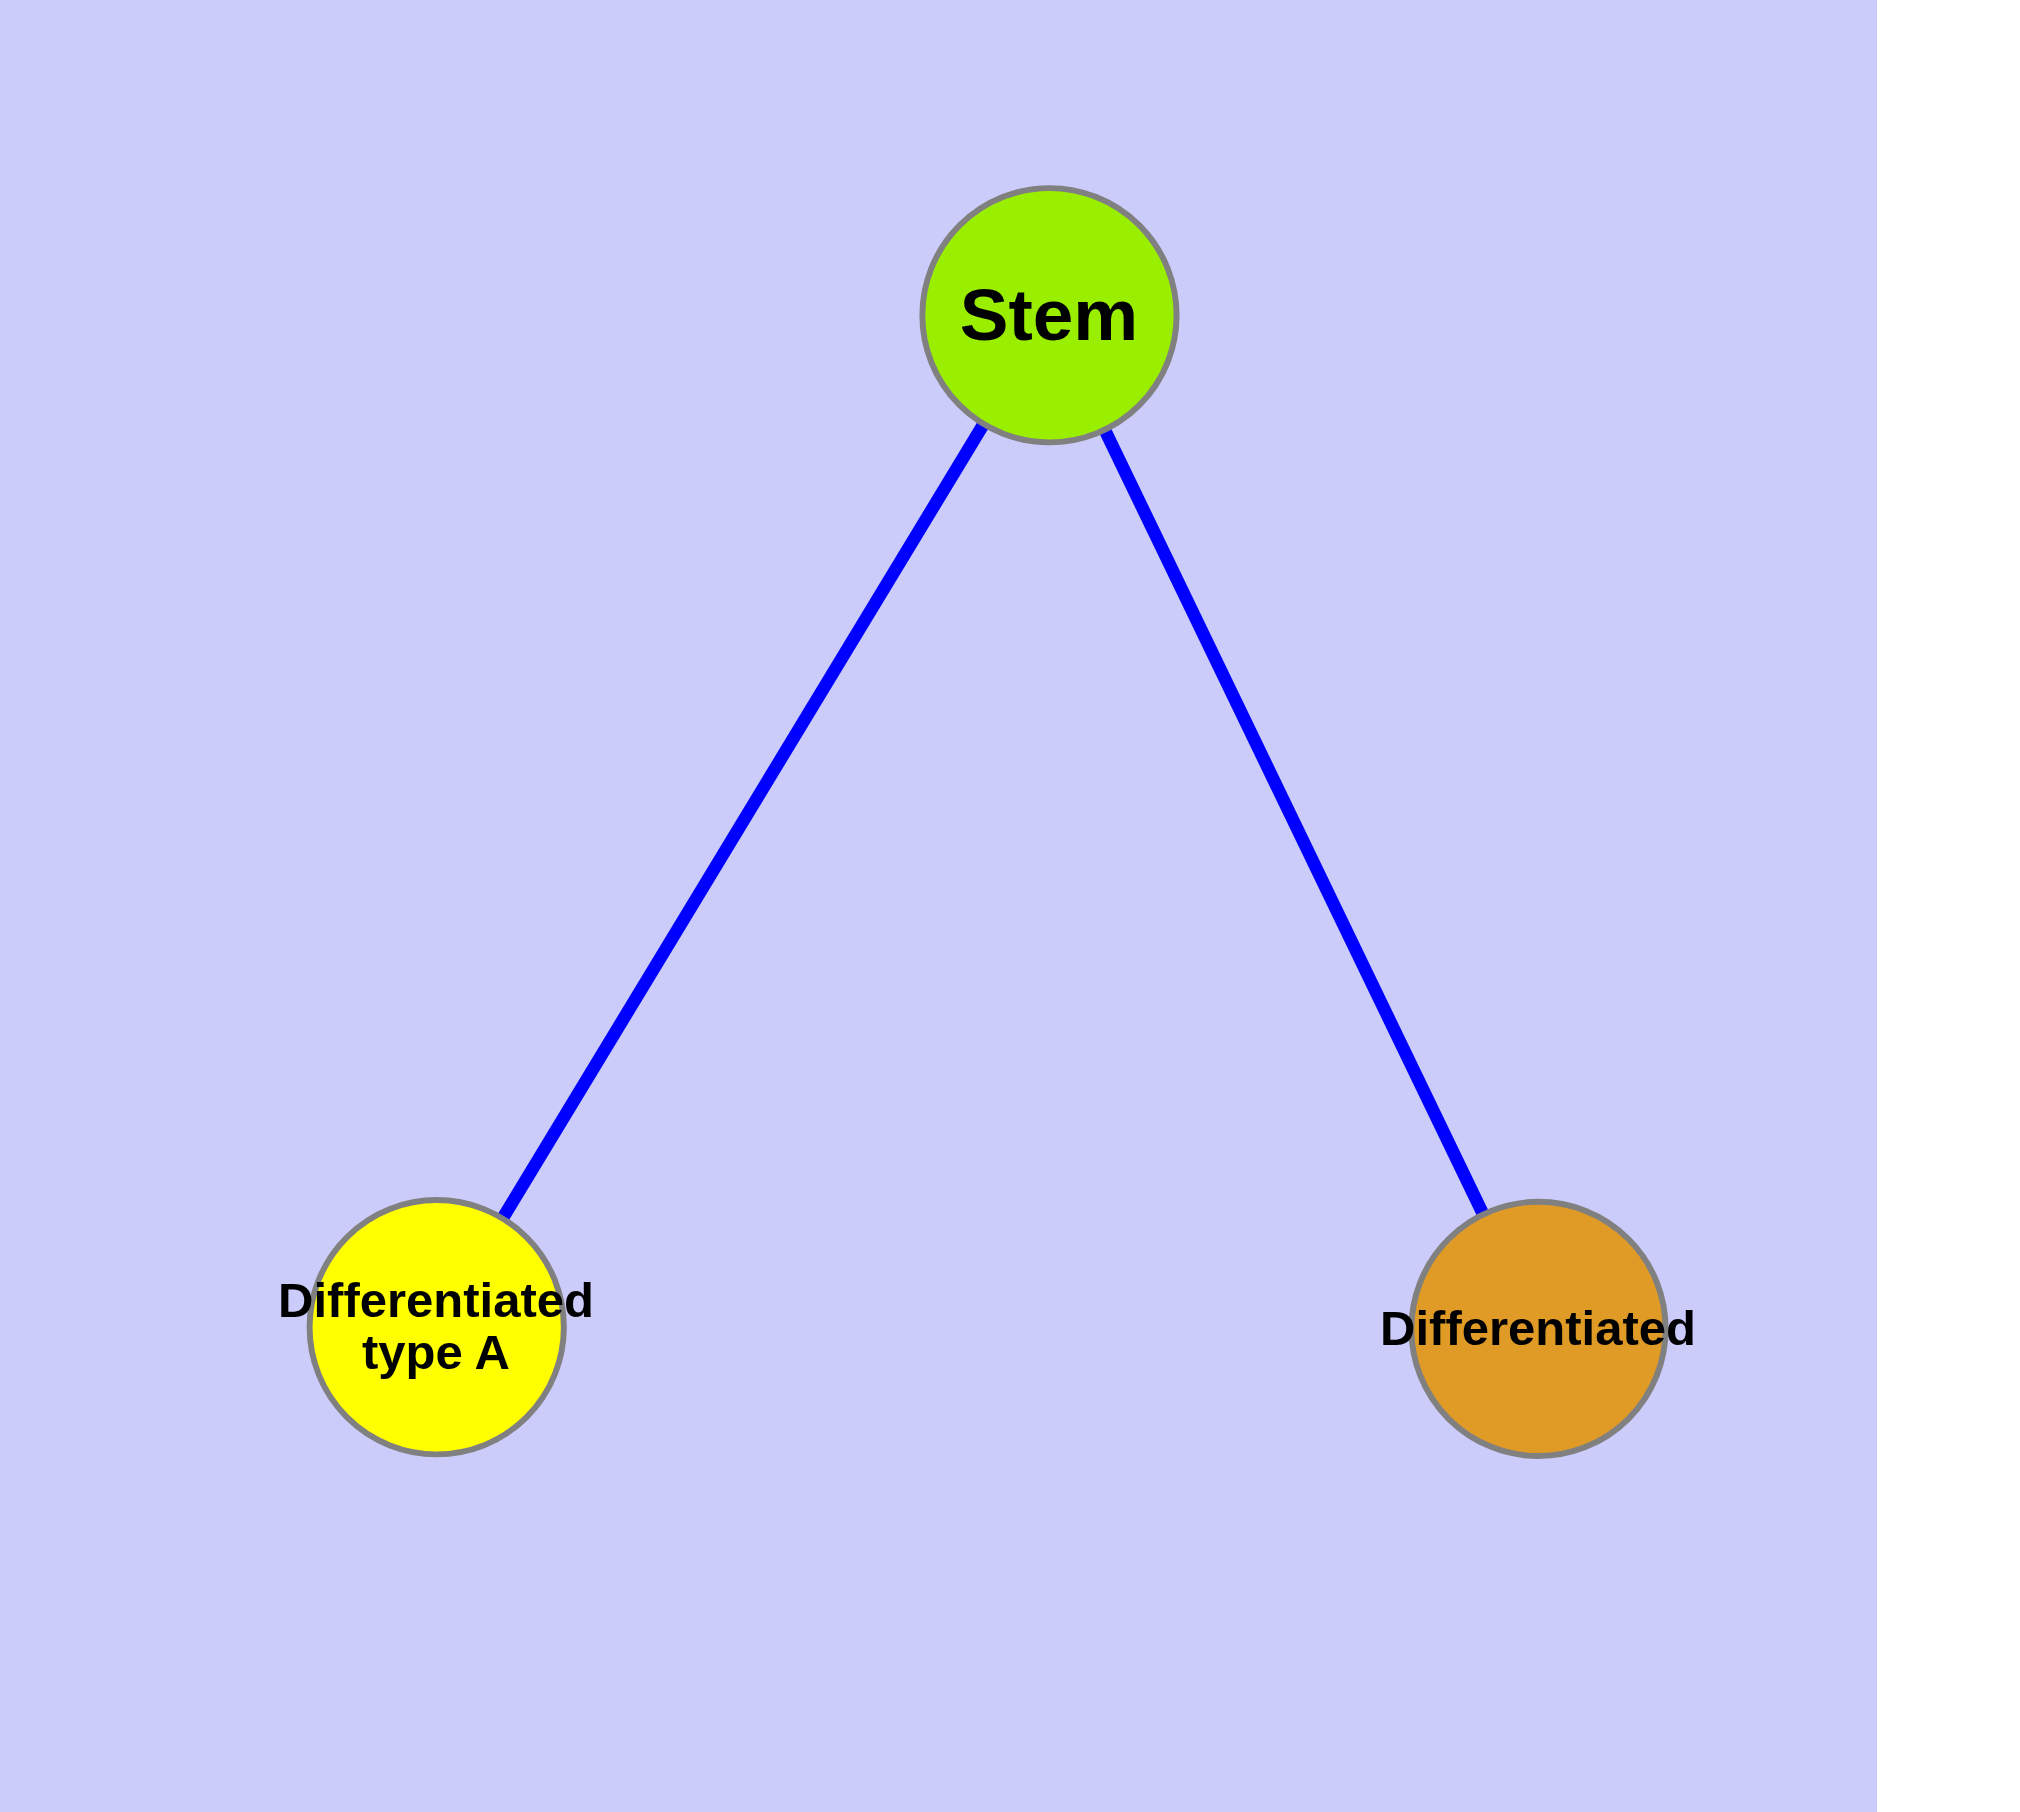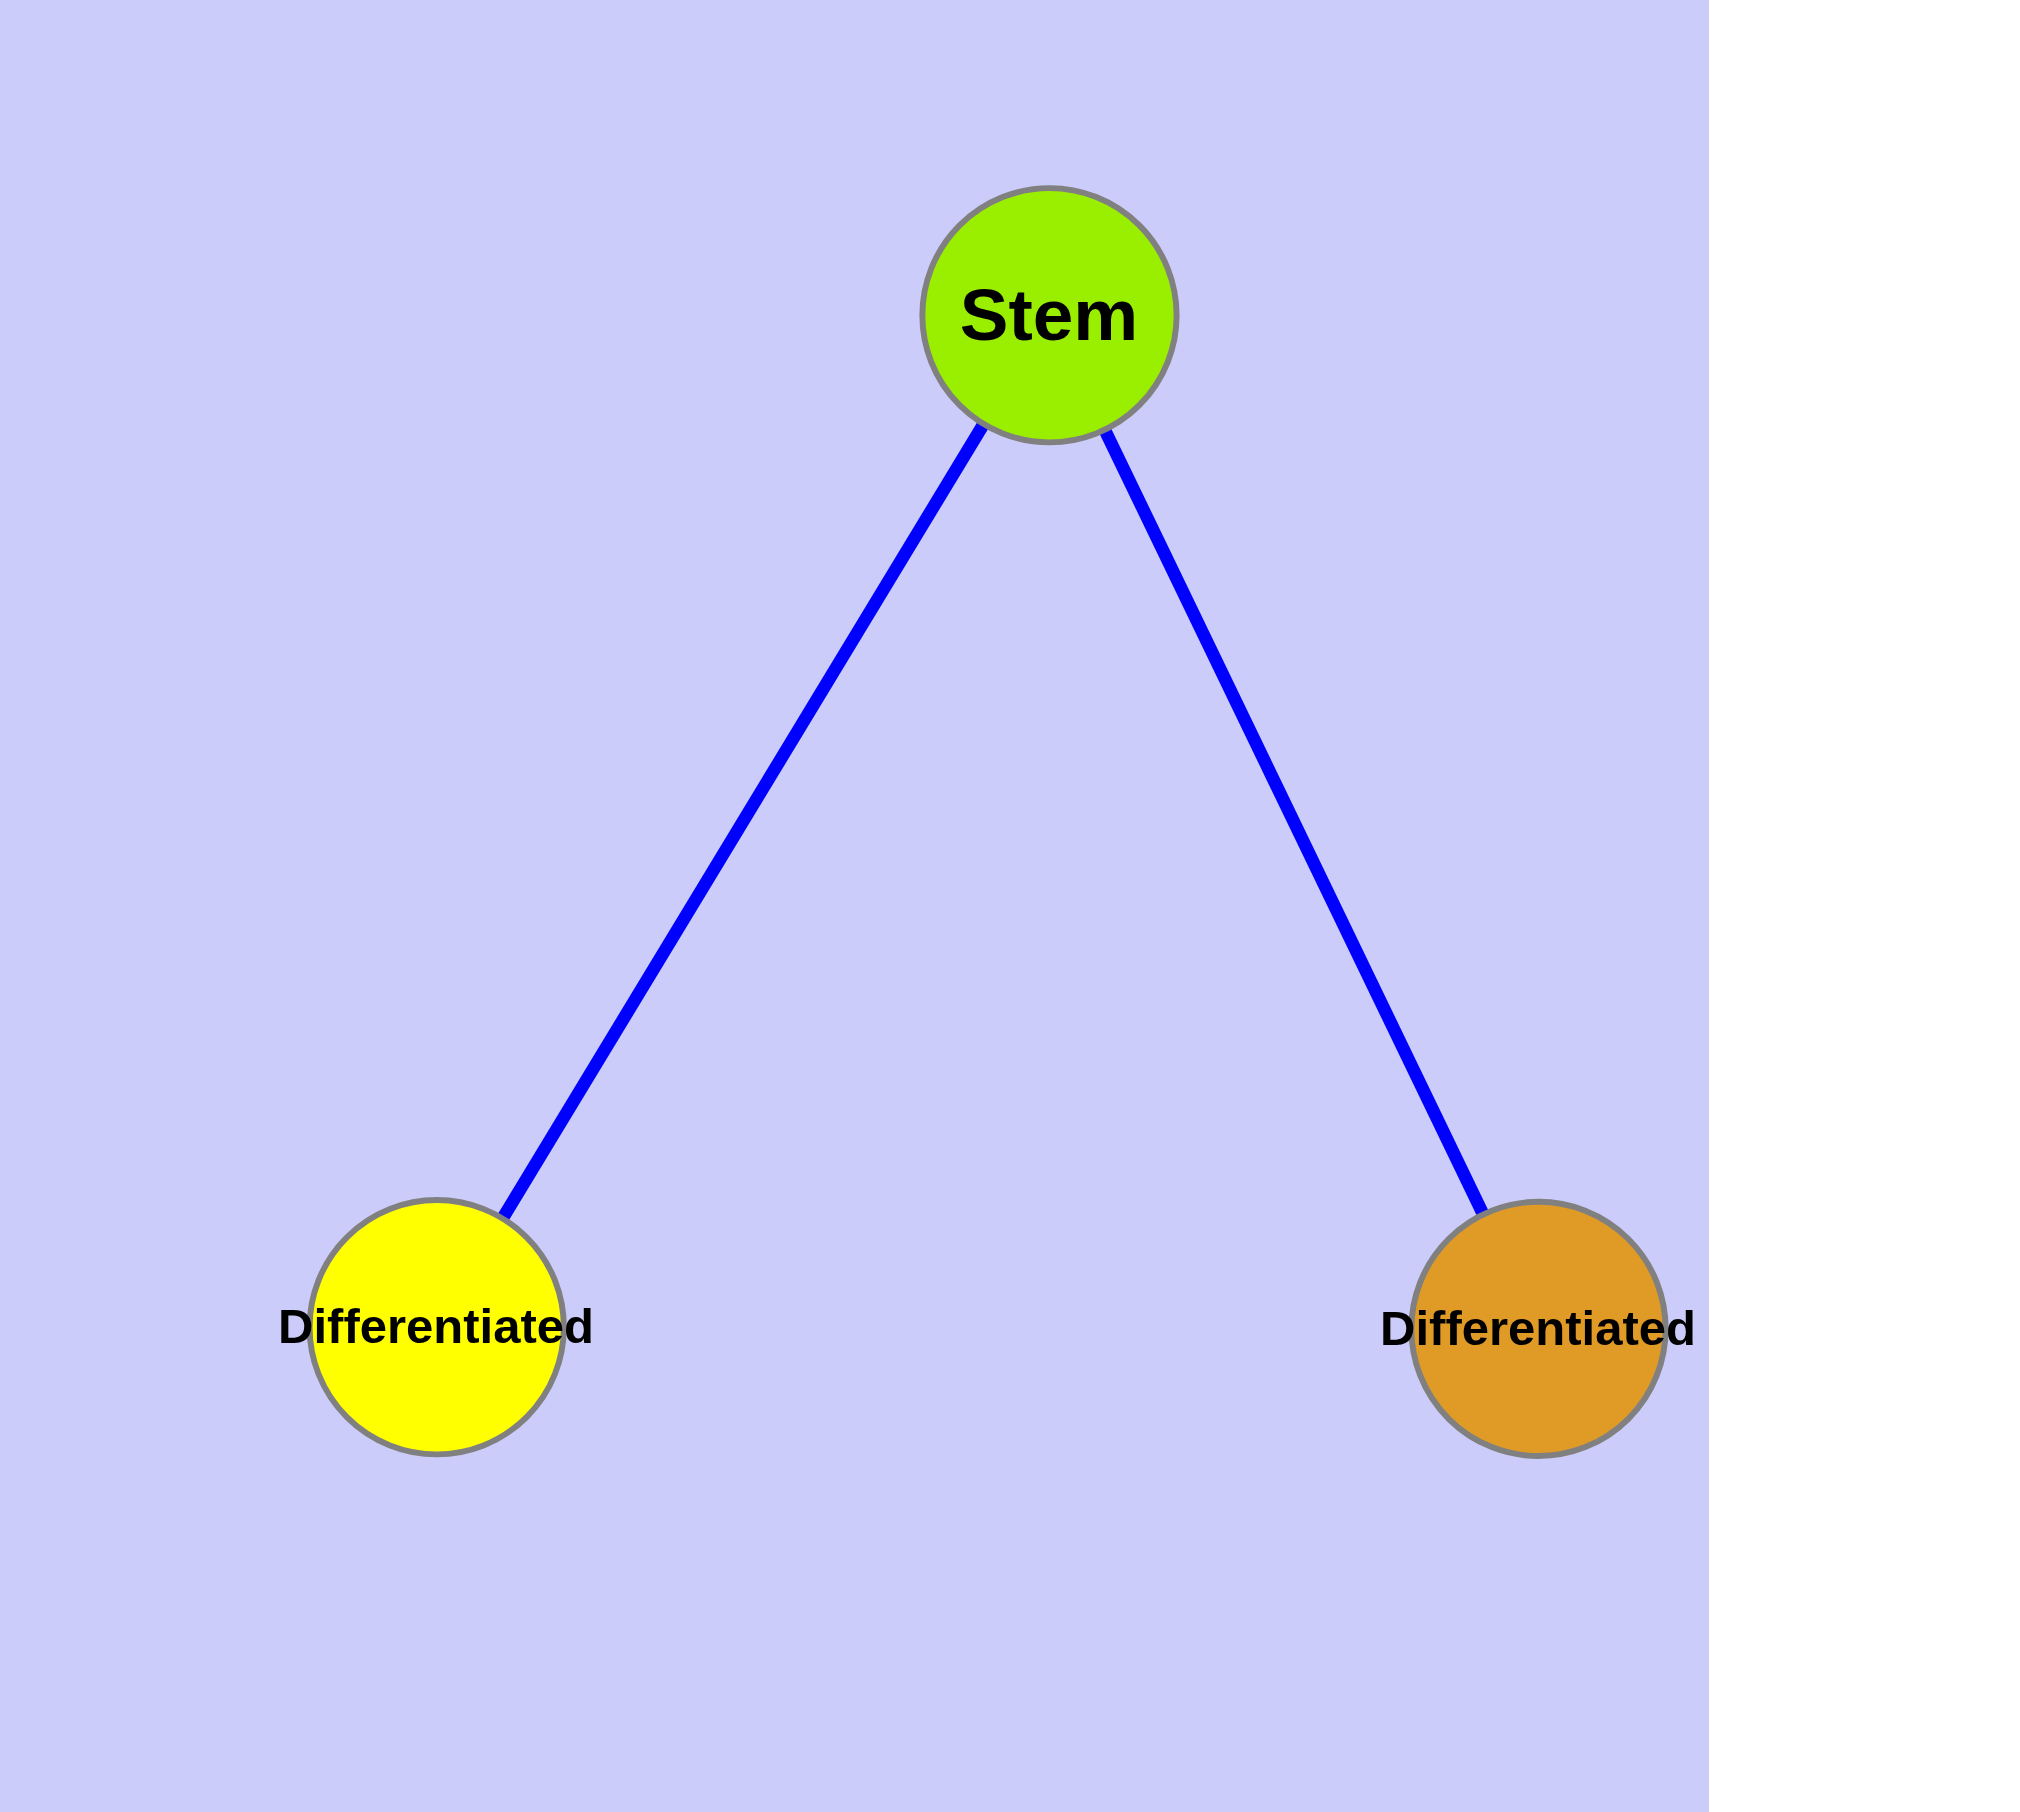--- a/index.html
+++ b/index.html
@@ -42,36 +42,36 @@
   .label-stem {
     font-size: 73px;
   }
   .label-leaf {
     font-size: 49px;
   }
 </style>
 </head>
 <body>
 
-<div id="canvas" style="width: 1709px; height: 1812px;">
+<div id="canvas" style="width: 1877px; height: 1812px;">
 
   <div id="bg-rect" style="background: rgb(204, 204, 250); width: 2021px; height: 1812px;"></div>
 
   <svg id="graph-svg" viewBox="0 0 2384 2138">
     <g id="edge-layer">
         <line x1="1162.376635836657" y1="496.88837733199364" x2="590.6233641633429" y2="1441.1116226680062" stroke="#0000ff" stroke-width="15" stroke-linecap="butt"></line>
         <line x1="1301.4395397564633" y1="503.496862302825" x2="1751.5604602435367" y2="1436.503137697175" stroke="#0000ff" stroke-width="15" stroke-linecap="butt"></line>
       </g>
     <g id="node-layer">
         <circle cx="1238" cy="372" r="150" fill="#9aee00" stroke="#808080" stroke-width="7"></circle>
         <circle cx="515" cy="1566" r="150" fill="#ffff00" stroke="#808080" stroke-width="7"></circle>
         <circle cx="1815" cy="1568" r="150" fill="#e09b26" stroke="#808080" stroke-width="7"></circle>
       </g>
   </svg>
 
   <div id="label-layer">
       <div class="node-label label-stem" style="left: 1049px; top: 315px;"><span>Stem</span></div>
-      <div class="node-label label-leaf" style="left: 436px; top: 1327px;"><span>Differentiated</span><br></div>
+      <div class="node-label label-leaf" style="left: 436px; top: 1327px;"><span>Differentiated</span><br><span>type A</span></div>
       <div class="node-label label-leaf" style="left: 1538px; top: 1329px;"><span>Differentiated</span><br></div>
     </div>
 
 </div>
 
 
 </body></html>

